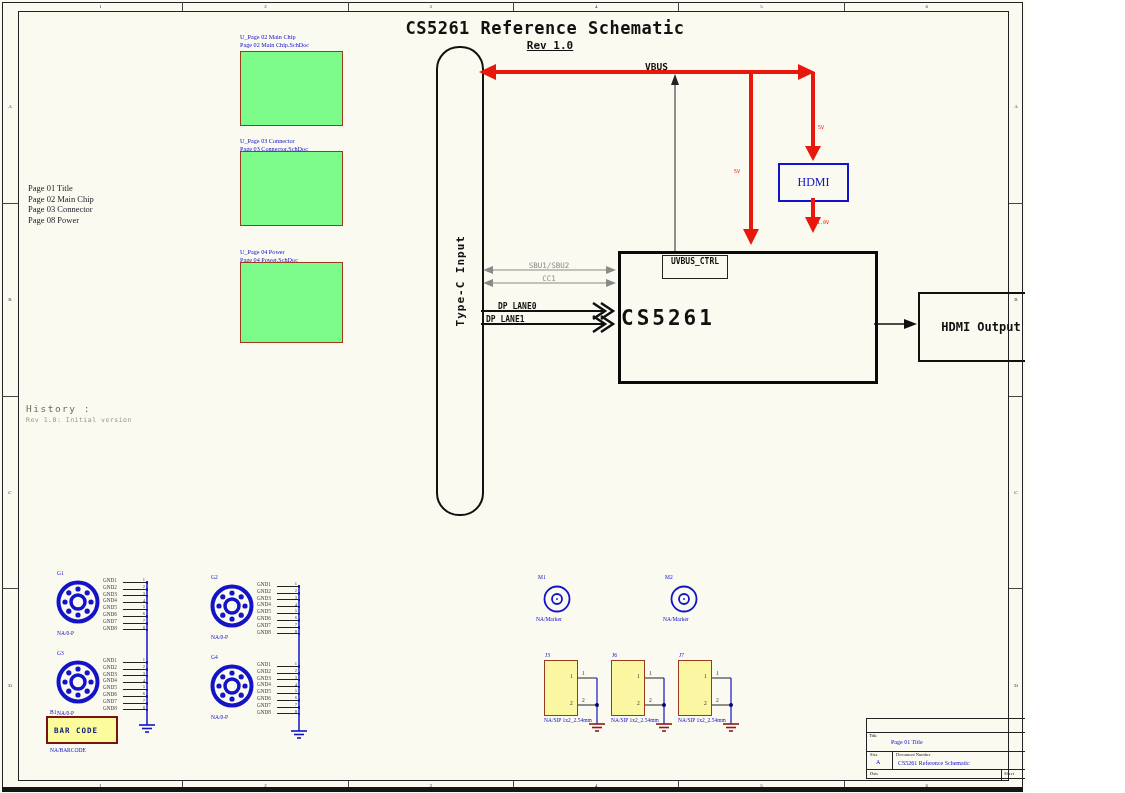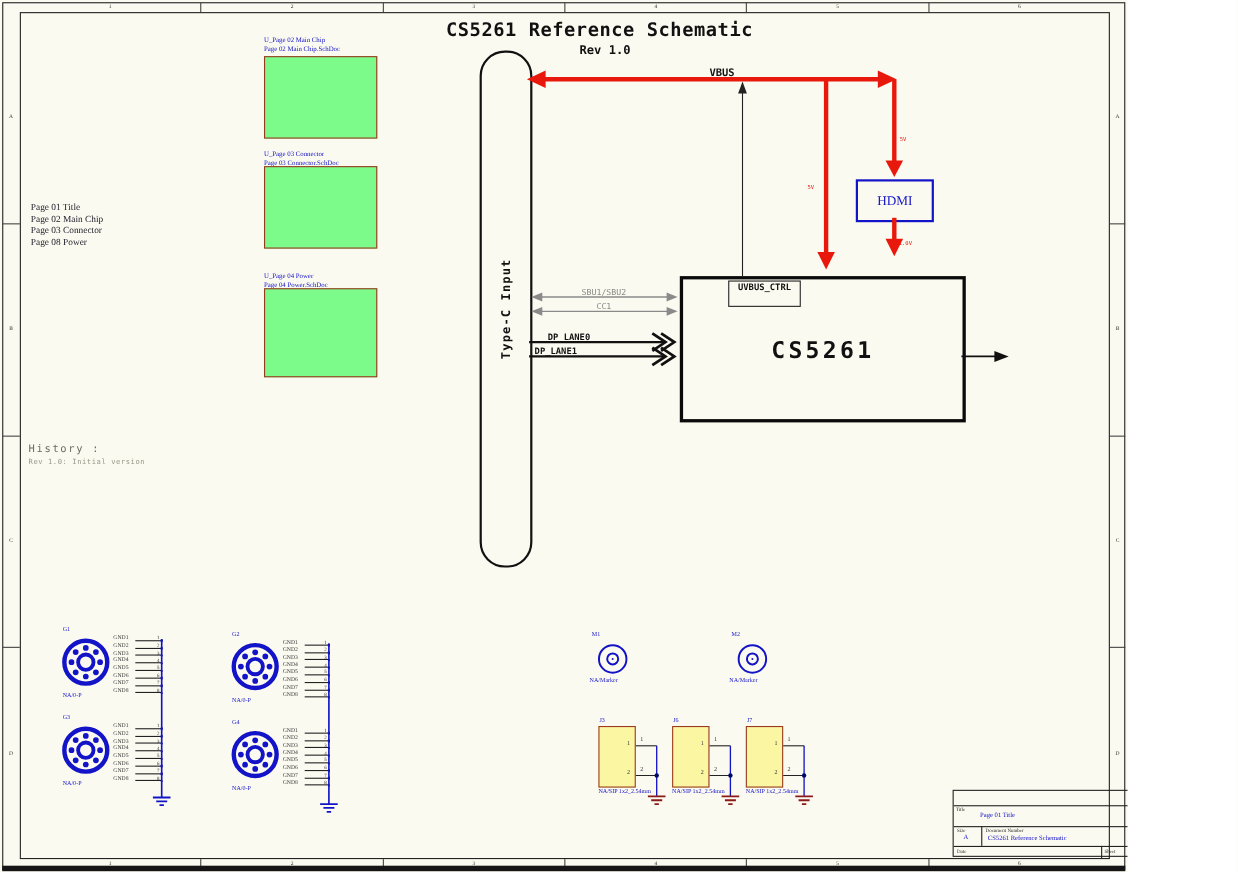--- a/index.html
+++ b/index.html
@@ -25,21 +25,21 @@
   .hist-head{font-size:9.5px;letter-spacing:1.5px;color:#6b6b63;}
   .hist-entry{font-size:6.5px;letter-spacing:.5px;color:#9a968a;}
   
   .sheet-label{font-family:"Liberation Serif",serif;font-size:6.2px;line-height:7.5px;color:#1313c8;white-space:nowrap;}
   .sheet-box{position:absolute;background:#7cfa8a;border:1.5px solid #9a3b20;}
   
   .typec{position:absolute;left:436px;top:46px;width:44px;height:466px;border:2.5px solid #111;
          border-radius:23px;display:flex;align-items:center;justify-content:center;}
   .vtext{writing-mode:vertical-rl;transform:rotate(180deg);font-weight:bold;font-size:11px;letter-spacing:1px;}
   .chip-box{position:absolute;left:618px;top:251px;width:254px;height:127px;border:3px solid #0a0a0a;
-            display:flex;align-items:center;justify-content:center;}
+            display:flex;align-items:center;justify-content:flex-start;}
   .chip-label{font-weight:bold;font-size:21px;letter-spacing:3px;}
   .uvbus-box{position:absolute;left:662px;top:255px;width:66px;height:24px;border:1px solid #222;
              background:#fbfaf0;text-align:center;font-weight:bold;font-size:8px;padding-top:1px;box-sizing:border-box;}
   .dcdc-box{position:absolute;left:778px;top:163px;width:67px;height:35px;border:2px solid #1313c8;
             display:flex;align-items:center;justify-content:center;color:#1313c8;
             font-family:"Liberation Serif",serif;font-size:12px;}
   .hdmi-box{position:absolute;left:918px;top:292px;width:122px;height:66px;border:2px solid #111;
             display:flex;align-items:center;justify-content:center;font-weight:bold;font-size:12px;}
   .netlabel{position:absolute;white-space:nowrap;}
   .net-vbus{font-weight:bold;font-size:9.5px;}
@@ -146,21 +146,21 @@
         <span>C</span>
       </div>
       <div class="zone-cell">
         <span>D</span>
       </div>
     </div>
   <div class="inner-frame"></div>
   <div class="bottom-bar"></div>
 
   <div class="abs main-title" style="left:385px;top:18px;width:320px;">CS5261 Reference Schematic</div>
-  <div class="abs sub-title" style="left:470px;top:39px;width:160px;">Rev 1.0</div>
+  <div class="abs sub-title" style="left:470px;top:39px;width:160px;text-decoration:underline;">Rev 1.0</div>
 
   <div class="abs sheet-label" style="left:240px;top:33px;">
     <div>U_Page 02 Main Chip</div>
     <div>Page 02 Main Chip.SchDoc</div>
   </div>
   <div class="sheet-box" style="left:240px;top:51px;width:101px;height:73px;"></div>
 
   <div class="abs sheet-label" style="left:240px;top:137px;">
     <div>U_Page 03 Connector</div>
     <div>Page 03 Connector.SchDoc</div>
@@ -186,20 +186,23 @@
   <div class="typec">
     <span class="vtext">Type-C Input</span>
   </div>
 
   <div class="chip-box">
     <span class="chip-label">CS5261</span>
   </div>
   <div class="uvbus-box">UVBUS_CTRL</div>
   <div class="dcdc-box">
       <span>HDMI</span>
+    </div>
+  <div class="hdmi-box">
+      <span>HDMI Output</span>
     </div>
 
   <div class="netlabel net-vbus" style="left:645px;top:61px;">VBUS</div>
   <div class="netlabel net-volt" style="left:734px;top:168px;">5V</div>
   <div class="netlabel net-volt" style="left:818px;top:124px;">5V</div>
   <div class="netlabel net-volt" style="left:817px;top:219px;">1.0V</div>
   <div class="netlabel net-gray" style="left:509px;top:261px;width:80px;">SBU1/SBU2</div>
   <div class="netlabel net-gray" style="left:509px;top:274px;width:80px;">CC1</div>
   <div class="netlabel net-dp" style="left:498px;top:302px;">DP_LANE0</div>
   <div class="netlabel net-dp" style="left:486px;top:315px;">DP_LANE1</div>
@@ -520,20 +523,27 @@
   <div class="sip" style="left:678px;top:652px;">
     <span class="des" style="left:1px;top:0;">J7</span>
     <div class="sip-box"></div>
     <span class="sip-pin-in" style="left:26px;top:21px;">1</span>
     <span class="sip-pin-in" style="left:26px;top:48px;">2</span>
     <span class="sip-pin-out" style="left:38px;top:18px;">1</span>
     <span class="sip-pin-out" style="left:38px;top:45px;">2</span>
     <span class="part" style="left:0;top:65px;">NA/SIP 1x2_2.54mm</span>
   </div>
 
+  <div class="barcode">
+    <span class="des" style="left:4px;top:0;">B1</span>
+    <div class="barcode-box">
+        <span>BAR CODE</span>
+      </div>
+    <span class="part" style="left:4px;top:38px;">NA/BARCODE</span>
+  </div>
 
   <div class="tblock">
     <div class="tb-line" style="left:0;top:13px;width:252px;height:1px;"></div>
     <div class="tb-line" style="left:0;top:32px;width:252px;height:1px;"></div>
     <div class="tb-line" style="left:0;top:50px;width:252px;height:1px;"></div>
     <div class="tb-line" style="left:25px;top:32px;width:1px;height:18px;"></div>
     <div class="tb-line" style="left:221px;top:32px;width:1px;height:18px;"></div>
     <div class="tb-line" style="left:134px;top:50px;width:1px;height:11px;"></div>
     <span class="tb-lab" style="left:2px;top:14px;">Title</span>
     <span class="tb-val" style="left:24px;top:20px;">Page 01 Title</span>

